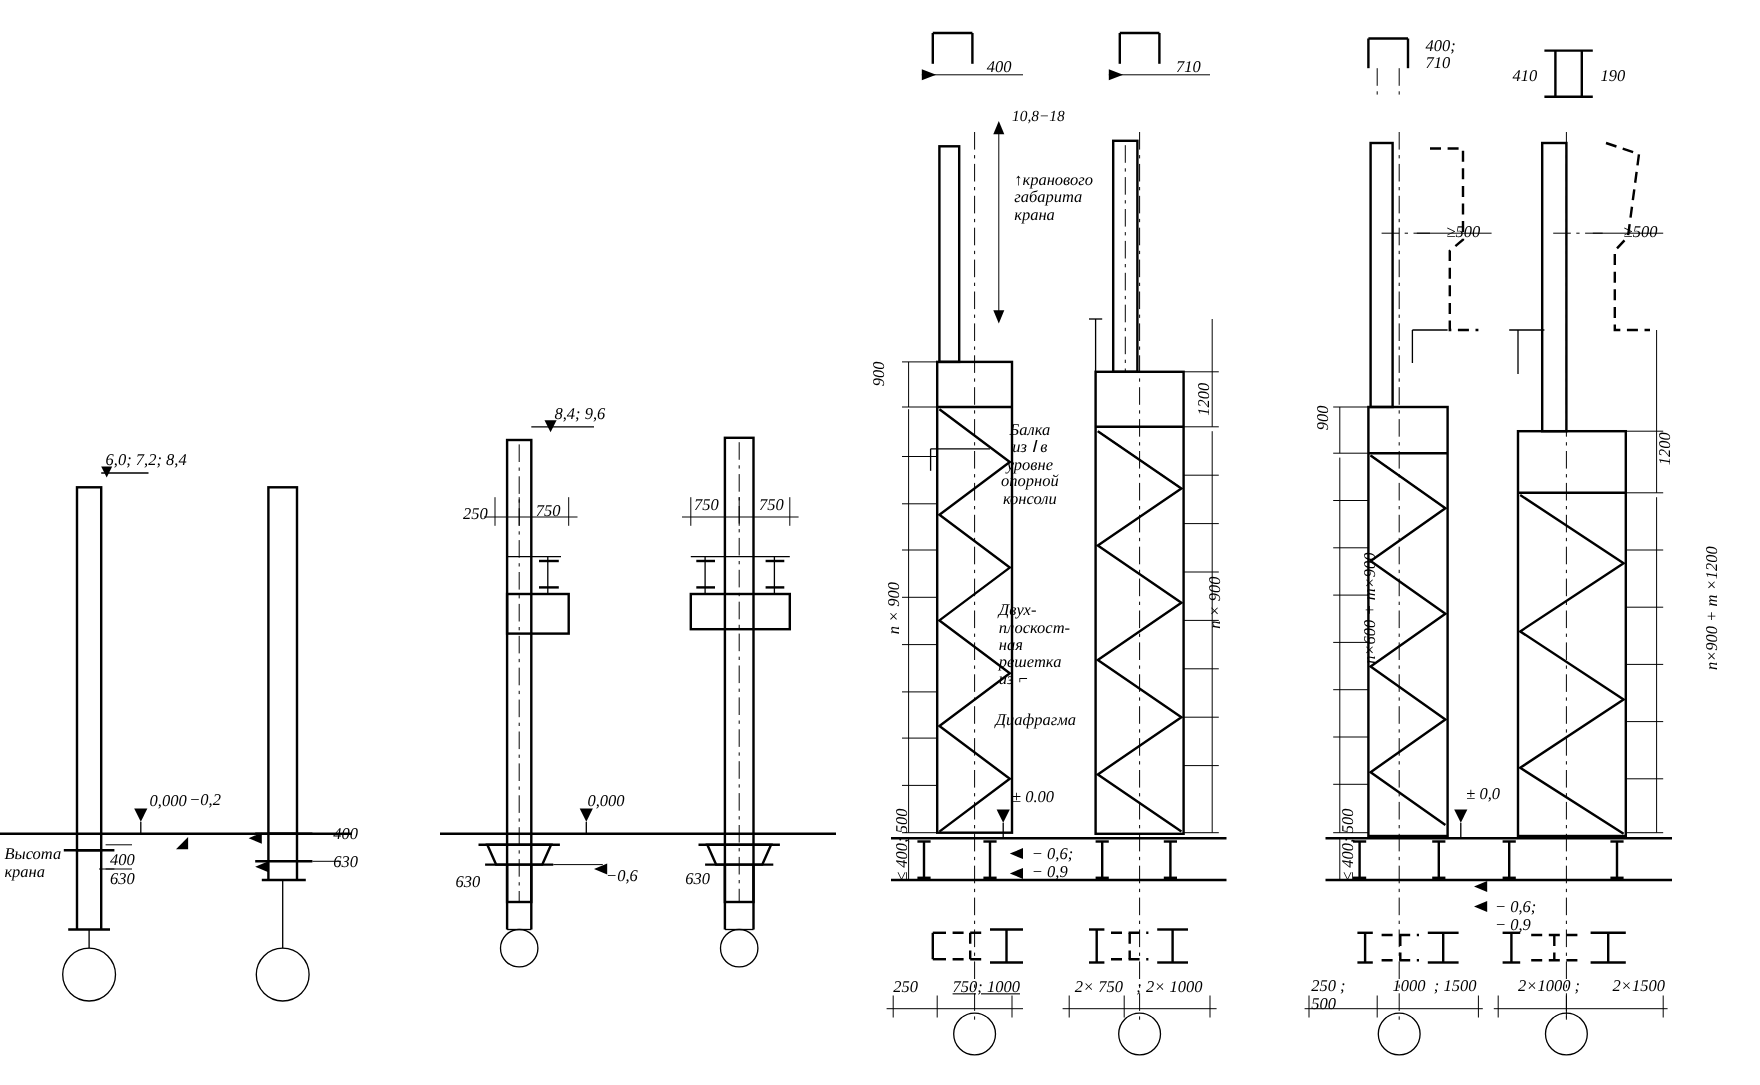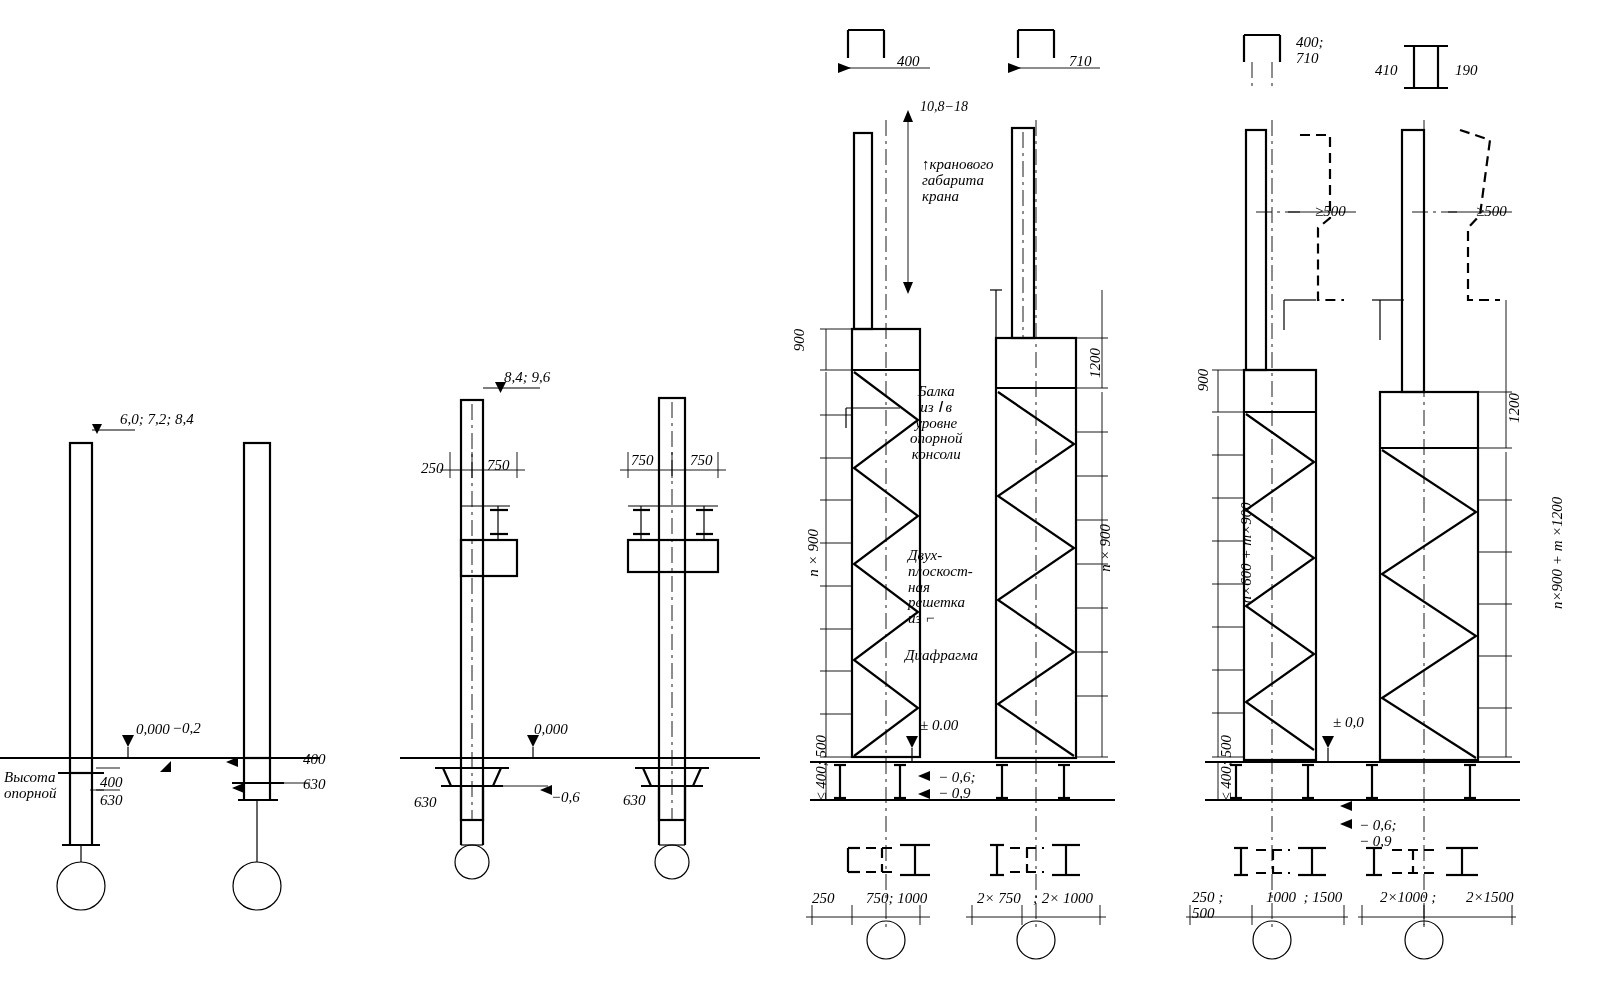--- a/index.html
+++ b/index.html
@@ -336,29 +336,29 @@
     <line x1="1446" y1="875" x2="1478" y2="875" class="ln w2"></line>
     <line x1="1362" y1="905" x2="1362" y2="925" class="ln thin"></line>
     <line x1="1424" y1="905" x2="1424" y2="925" class="ln thin"></line>
     <line x1="1512" y1="905" x2="1512" y2="925" class="ln thin"></line>
     <line x1="1358" y1="917" x2="1516" y2="917" class="ln thin"></line>
     <circle cx="1424" cy="940" r="19" class="ln w1"></circle>
   </g>
 </svg>
 
 <div id="labels">
-      <div class="lbl" style="left: 96px; top: 412px; font-size: 15px; margin-left: 24px;">6,0; 7,2; 8,4</div>
+      <div class="lbl" style="left: 96px; top: 412px; font-size: 15px;">6,0; 7,2; 8,4</div>
       <div class="lbl" style="left: 136px; top: 722px; font-size: 15px;">0,000</div>
       <div class="lbl" style="left: 172px; top: 721px; font-size: 15px;">−0,2</div>
       <div class="lbl" style="left: 100px; top: 775px; font-size: 15px;">400</div>
       <div class="lbl" style="left: 100px; top: 793px; font-size: 15px;">630</div>
       <div class="lbl" style="left: 303px; top: 752px; font-size: 15px;">400</div>
       <div class="lbl" style="left: 303px; top: 777px; font-size: 15px;">630</div>
       <div class="lbl" style="left: 4px; top: 770px; font-size: 15px;">Высота
-опорной</div>
+крана</div>
       <div class="lbl" style="left: 504px; top: 370px; font-size: 15px;">8,4; 9,6</div>
       <div class="lbl" style="left: 421px; top: 461px; font-size: 15px;">250</div>
       <div class="lbl" style="left: 487px; top: 458px; font-size: 15px;">750</div>
       <div class="lbl" style="left: 631px; top: 453px; font-size: 15px;">750</div>
       <div class="lbl" style="left: 690px; top: 453px; font-size: 15px;">750</div>
       <div class="lbl" style="left: 534px; top: 722px; font-size: 15px;">0,000</div>
       <div class="lbl" style="left: 551px; top: 790px; font-size: 15px; text-align: right;">−0,6</div>
       <div class="lbl" style="left: 414px; top: 795px; font-size: 15px;">630</div>
       <div class="lbl" style="left: 623px; top: 793px; font-size: 15px;">630</div>
       <div class="lbl" style="left: 897px; top: 54px; font-size: 15px;">400</div>
@@ -380,21 +380,21 @@
       <div class="lbl" style="left: 908px; top: 548px; font-size: 15px;">Двух-
 плоскост-
 ная
 решетка
 из ⌐</div>
       <div class="lbl" style="left: 905px; top: 648px; font-size: 15px;">Диафрагма</div>
       <div class="lbl" style="left: 920px; top: 718px; font-size: 15px;">± 0.00</div>
       <div class="lbl" style="left: 938px; top: 770px; font-size: 15px;">− 0,6;
 − 0,9</div>
       <div class="lbl" style="left: 812px; top: 891px; font-size: 15px;">250</div>
-      <div class="lbl" style="left: 866px; top: 891px; font-size: 15px;">750; 1000</div>
+      <div class="lbl" style="left: 866px; top: 891px; font-size: 15px; text-decoration: underline;">750; 1000</div>
       <div class="lbl" style="left: 977px; top: 891px; font-size: 15px;">2× 750</div>
       <div class="lbl" style="left: 1033px; top: 891px; font-size: 15px;">; 2× 1000</div>
       <div class="lbl" style="left: 1296px; top: 35px; font-size: 15px;">400;
 710</div>
       <div class="lbl" style="left: 1375px; top: 63px; font-size: 15px;">410</div>
       <div class="lbl" style="left: 1455px; top: 63px; font-size: 15px;">190</div>
       <div class="lbl" style="left: 1315px; top: 204px; font-size: 15px;">≥500</div>
       <div class="lbl" style="left: 1476px; top: 204px; font-size: 15px;">≥500</div>
       <div class="lbl" style="left: 1193px; top: 372px; font-size: 15px; transform: rotate(-90deg);">900</div>
       <div class="lbl" style="left: 1196px; top: 545px; font-size: 15px; transform: rotate(-90deg);">n×600 + m×900</div>

